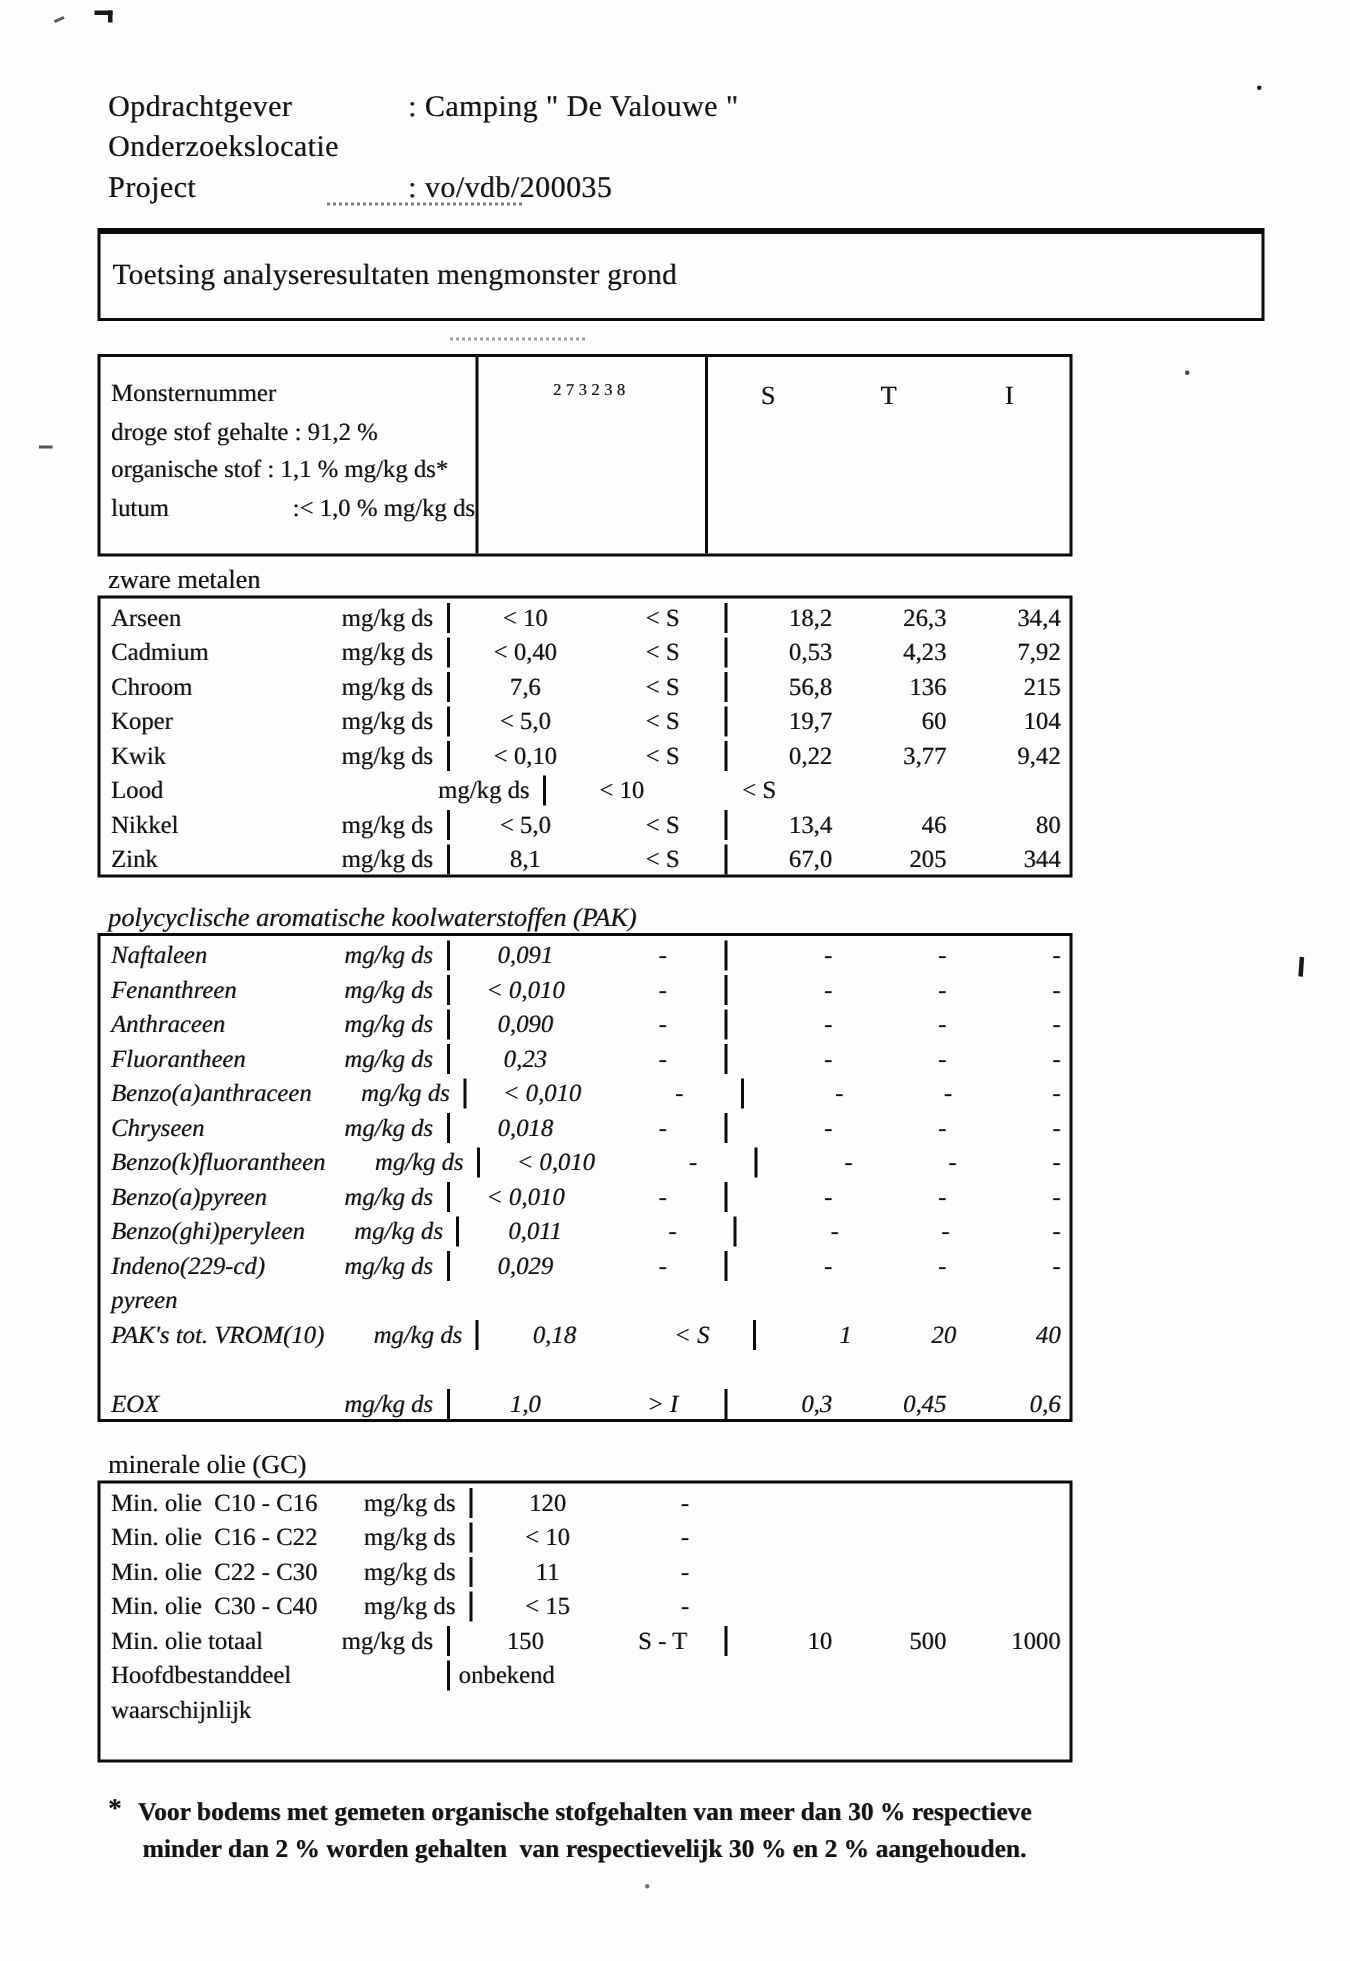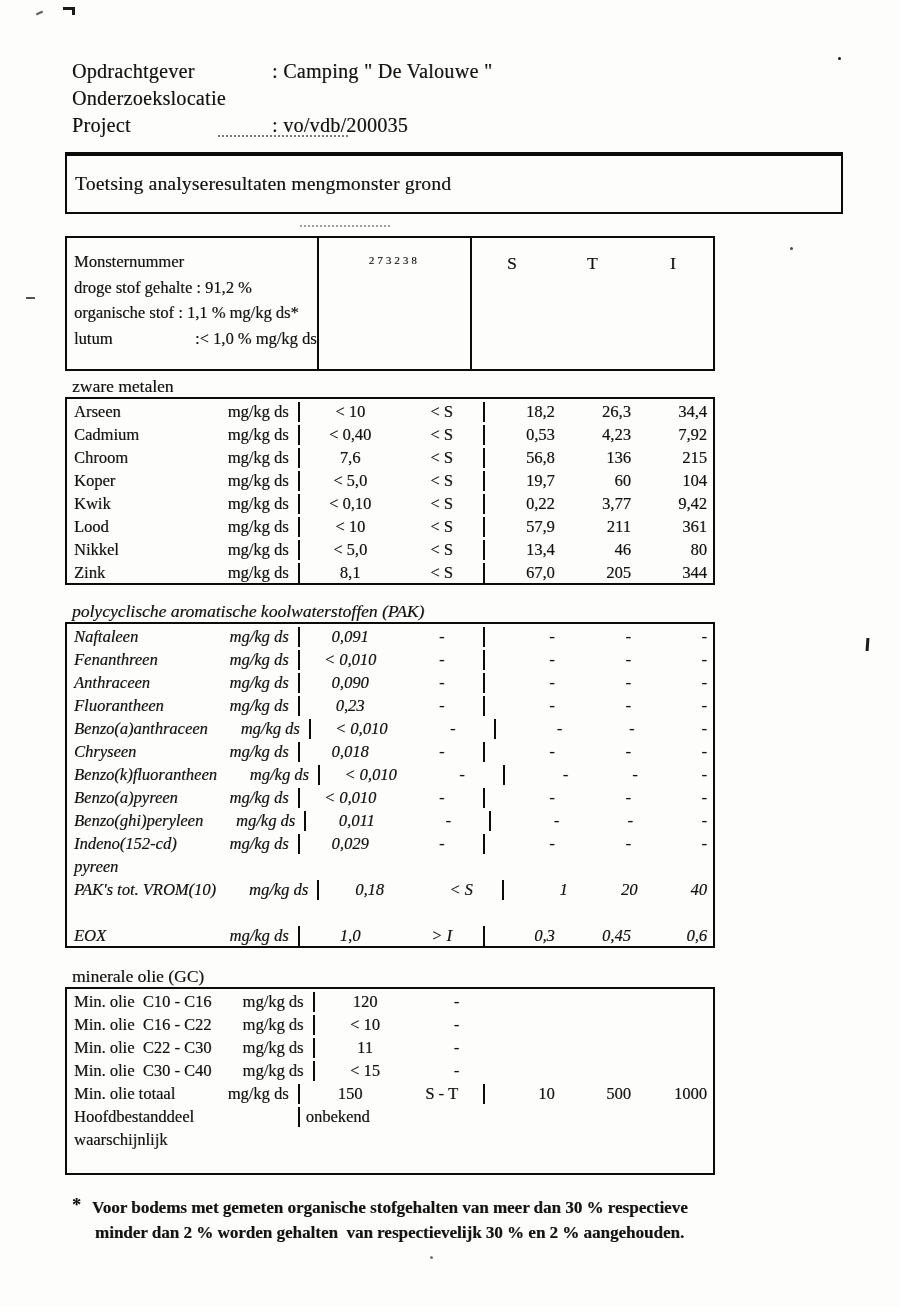--- a/index.html
+++ b/index.html
@@ -212,25 +212,20 @@
           </div>
           <div class="row ink">
             <div class="col1">
               <span class="c-name">Lood</span>
               <span class="c-unit">mg/kg ds</span>
             </div>
             <div class="col2">
               <span class="c-val">&lt; 10</span>
               <span class="c-sym">&lt; S</span>
             </div>
-            <div class="col3">
-              <span class="c-s">57,9</span>
-              <span class="c-t">211</span>
-              <span class="c-i">361</span>
-            </div>
           </div>
           <div class="row ink">
             <div class="col1">
               <span class="c-name">Nikkel</span>
               <span class="c-unit">mg/kg ds</span>
             </div>
             <div class="col2">
               <span class="c-val">&lt; 5,0</span>
               <span class="c-sym">&lt; S</span>
             </div>
@@ -390,21 +385,21 @@
               <span class="c-sym">-</span>
             </div>
             <div class="col3">
               <span class="c-s">-</span>
               <span class="c-t">-</span>
               <span class="c-i">-</span>
             </div>
           </div>
           <div class="row ink">
             <div class="col1">
-              <span class="c-name">Indeno(152-cd)</span>
+              <span class="c-name">Indeno(229-cd)</span>
               <span class="c-unit">mg/kg ds</span>
             </div>
             <div class="col2">
               <span class="c-val">0,029</span>
               <span class="c-sym">-</span>
             </div>
             <div class="col3">
               <span class="c-s">-</span>
               <span class="c-t">-</span>
               <span class="c-i">-</span>

